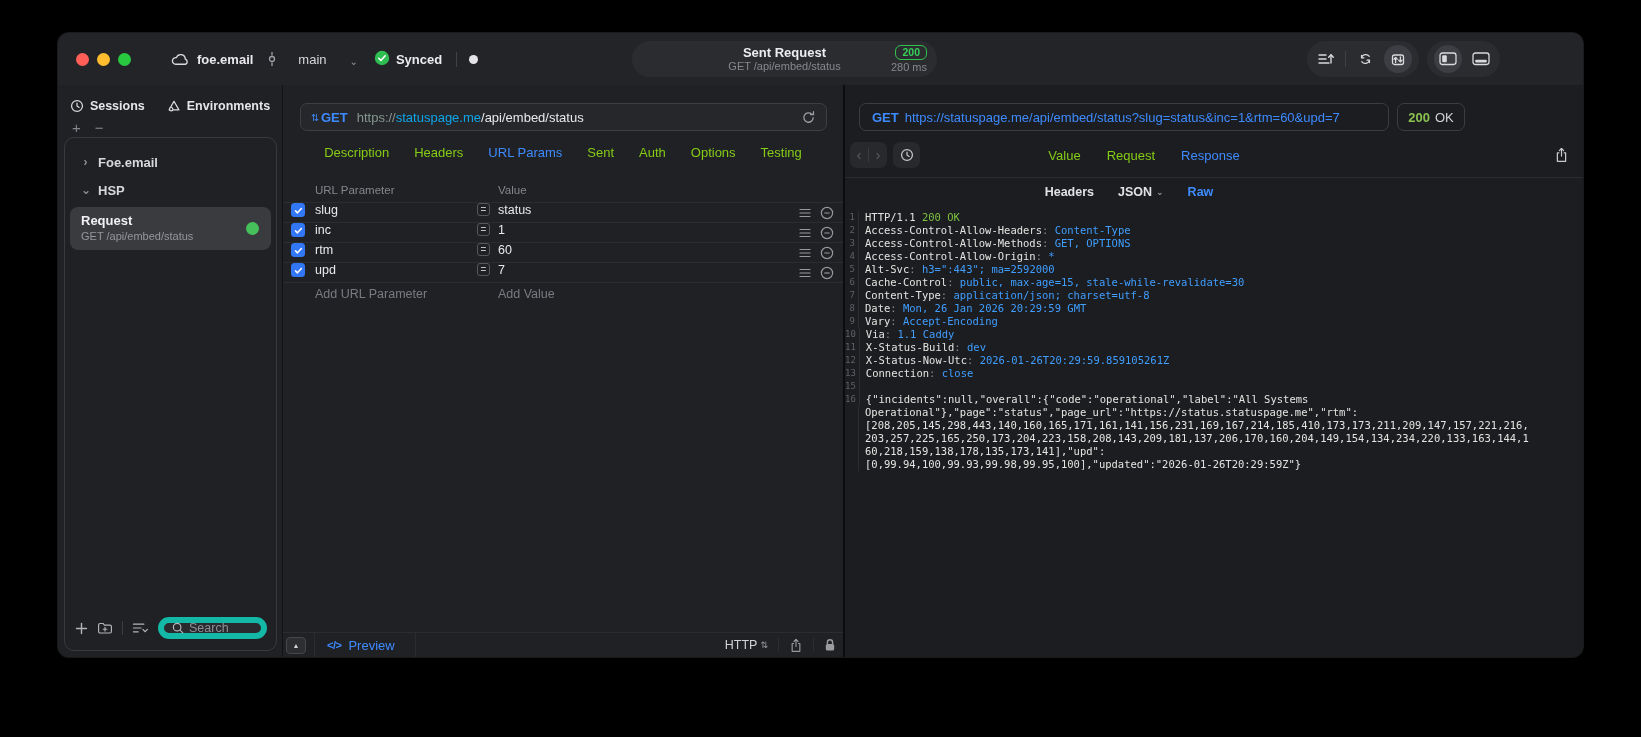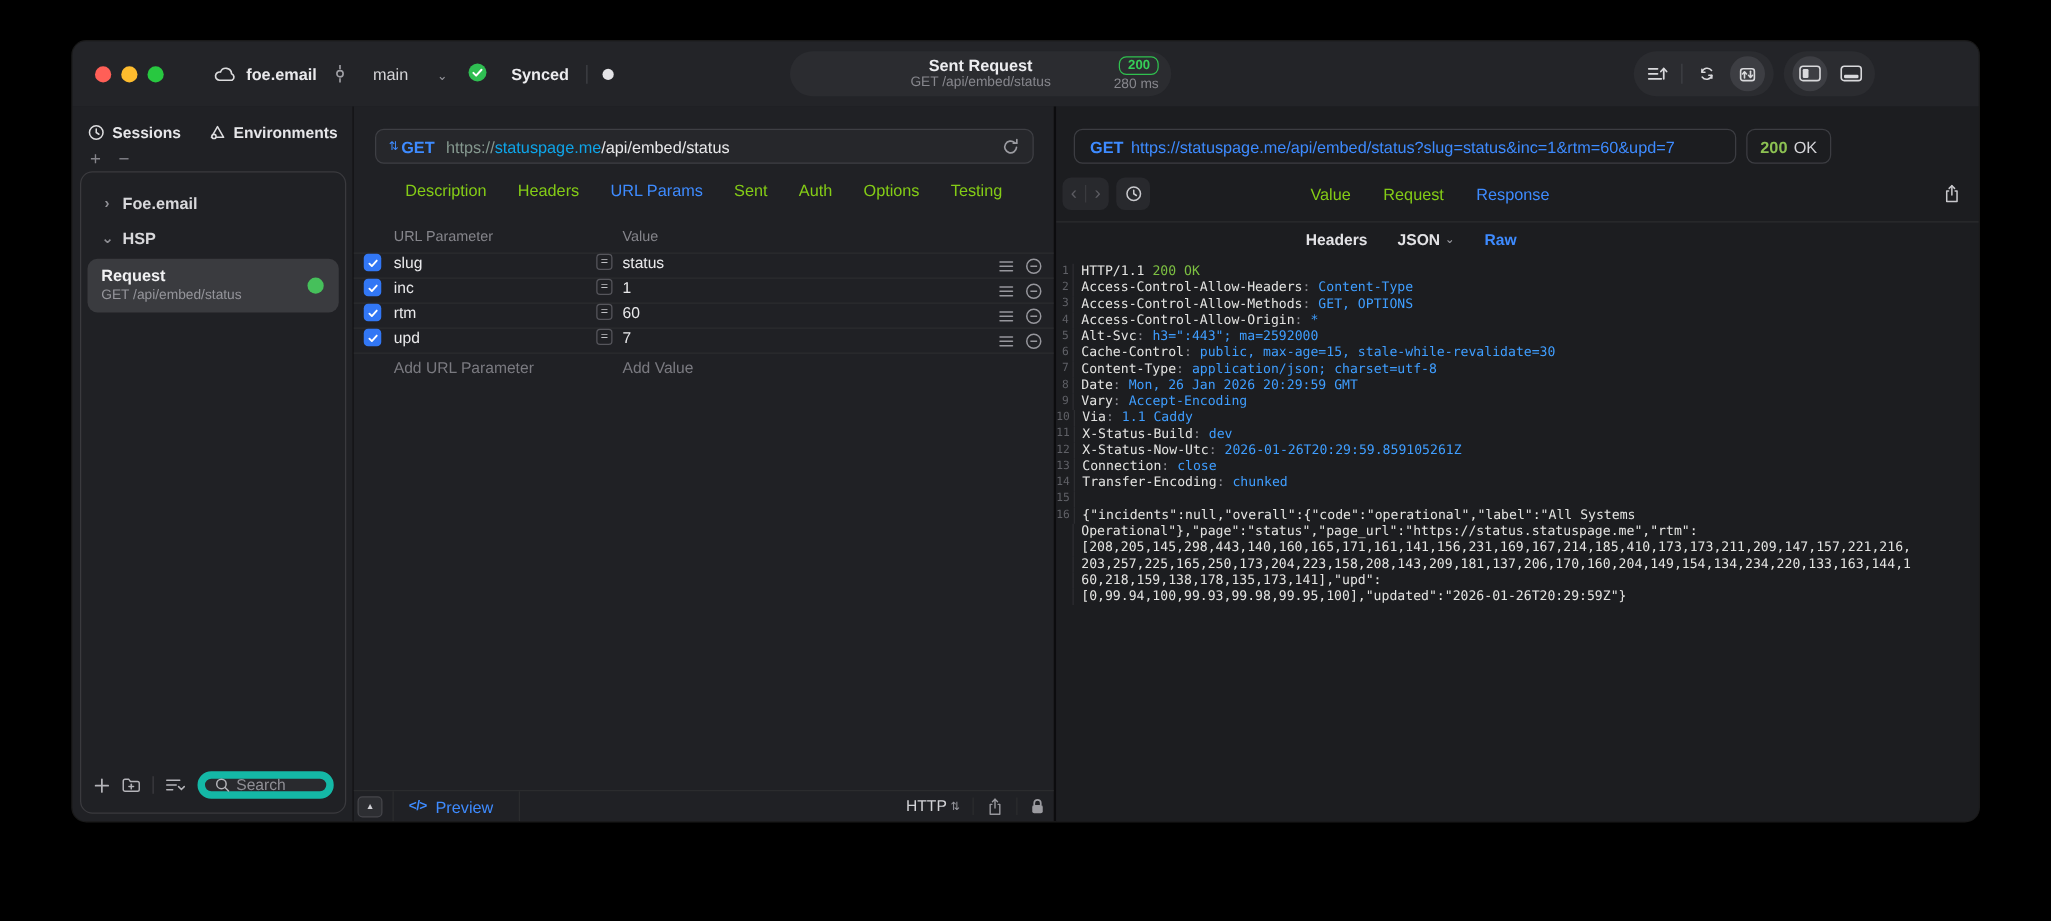--- a/index.html
+++ b/index.html
@@ -14,21 +14,21 @@
   
   .titlebar { position:relative; height:52px; background:#232428; flex:0 0 auto;
               display:flex; align-items:center; }
   .traffic { display:flex; gap:8px; margin-left:18px; }
   .tdot { width:13px; height:13px; border-radius:50%; }
   .tdot.r{background:#ff5f57}.tdot.y{background:#febc2e}.tdot.g{background:#28c840}
   .proj { display:flex; align-items:center; margin-left:40px; gap:7px; color:#e9e9ec; font-size:13px; font-weight:600;}
   .proj svg, .branch svg { display:block; }
   .branch { display:flex; align-items:flex-end; gap:21px; margin-left:14px; color:#d6d6d9; font-weight:400; font-size:13px;}
   .branch .chv { font-size:10px; color:#98989e; margin-left:2px;}
-  .synced { display:flex; align-items:center; gap:19px; margin-left:16px; color:#ececef; font-size:13px; font-weight:600;}
+  .synced { display:flex; align-items:center; gap:6px; margin-left:16px; color:#ececef; font-size:13px; font-weight:600;}
   .tb-sep { width:1px; height:15px; background:#414247; margin:0 12px 0 14px;}
   .wdot { width:9px; height:9px; border-radius:50%; background:#e4e4e7;}
   .title-pill { position:absolute; left:574px; top:8px; width:305px; height:36px; background:#2b2c30;
                 border-radius:18px; display:flex; flex-direction:column; justify-content:center; }
   .tp-title { text-align:center; color:#ededf0; font-size:13px; font-weight:600; line-height:15px;}
   .tp-sub   { text-align:center; color:#87878d; font-size:11px; line-height:13px;}
   .tp-right { position:absolute; right:10px; top:4px; display:flex; flex-direction:column; align-items:flex-end;}
   .badge200 { border:1px solid #30c14f; color:#36cf58; font-size:10.5px; font-weight:600;
               border-radius:6px; padding:0 6px; line-height:13px; }
   .tp-ms { color:#87878d; font-size:11px; margin-top:1px;}
@@ -586,24 +586,20 @@
             </div>
             <div class="cline">
               <span class="lnum">12</span>
               <span class="lcode"><span class="c-w">X-Status-Now-Utc</span><span class="c-d">: </span><span class="c-b">2026-01-26T20:29:59.859105261Z</span></span>
             </div>
             <div class="cline">
               <span class="lnum">13</span>
               <span class="lcode"><span class="c-w">Connection</span><span class="c-d">: </span><span class="c-b">close</span></span>
             </div>
             <div class="cline">
-              <span class="lnum">14</span>
-              <span class="lcode"><span class="c-w">Transfer-Encoding</span><span class="c-d">: </span><span class="c-b">chunked</span></span>
-            </div>
-            <div class="cline">
               <span class="lnum">15</span>
               <span class="lcode">&nbsp;</span>
             </div>
             <div class="cline">
               <span class="lnum">16</span>
               <span class="lcode"><span class="c-w">{"incidents":null,"overall":{"code":"operational","label":"All Systems</span></span>
             </div>
             <div class="cline">
               <span class="lnum"></span>
               <span class="lcode"><span class="c-w">Operational"},"page":"status","page_url":"https://status.statuspage.me","rtm":</span></span>

